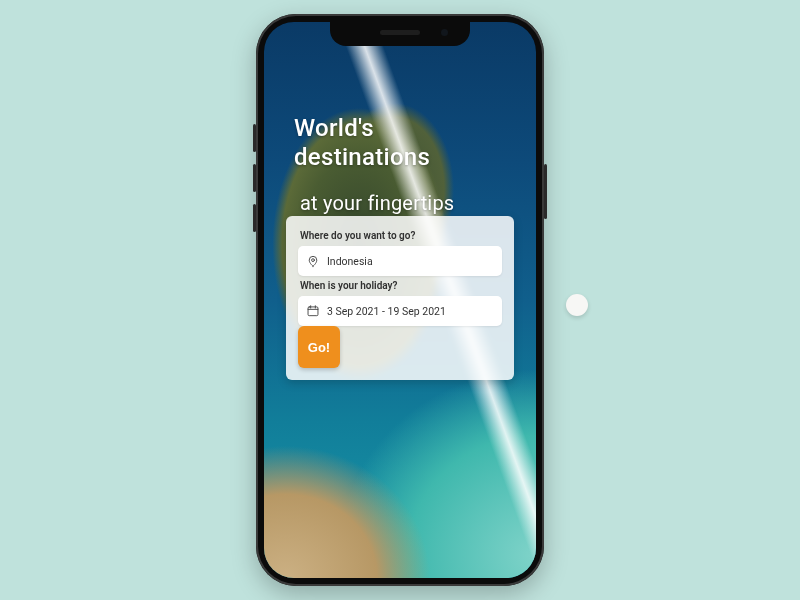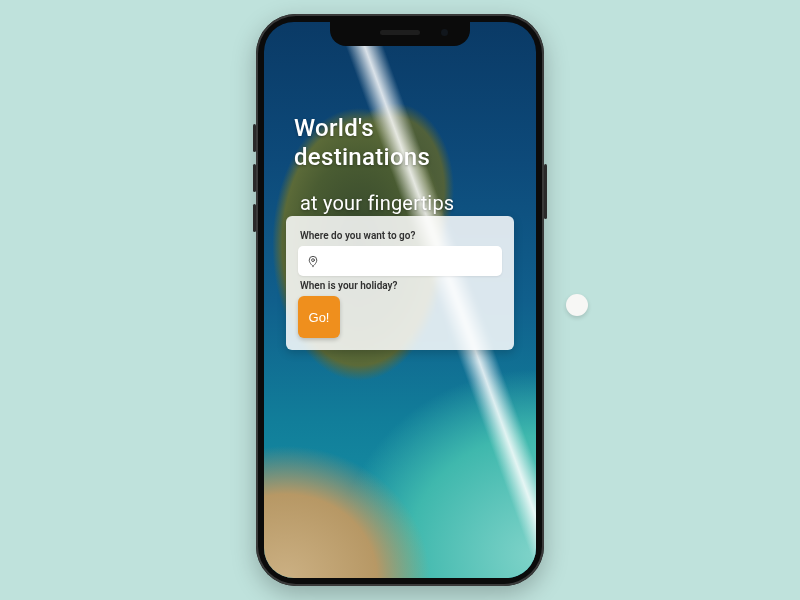--- a/index.html
+++ b/index.html
@@ -148,21 +148,21 @@
   }
   .field-box .val { flex:1; white-space:nowrap; overflow:hidden; text-overflow:ellipsis; }
   .row { display:flex; gap:10px; align-items:flex-end; }
   .row .col-left { flex:1; }
   .go-btn {
     width:42px; height:42px;
     background:#ef8f1d;
     color:#fff;
     border:none;
     border-radius:6px;
-    font-weight:400;
+    font-weight:700;
     font-size:13px;
     display:flex; align-items:center; justify-content:center;
     box-shadow: 0 2px 4px rgba(0,0,0,.2);
     cursor:pointer;
   }
 
   
   .ic { width:14px; height:14px; flex:0 0 14px; }
   .ic path, .ic circle, .ic rect, .ic polyline { fill:none; stroke:#444; stroke-width:1.6; stroke-linecap:round; stroke-linejoin:round; }
   .chev { margin-left:auto; }
@@ -187,23 +187,31 @@
     </div>
 
     <div class="card">
 
       <div class="field-label">Where do you want to go?</div>
       <div class="field-box">
         <svg class="ic" viewBox="0 0 24 24">
           <path d="M12 21s-6.5-5.2-6.5-10.5A6.5 6.5 0 0 1 18.5 10.5C18.5 15.8 12 21 12 21Z"></path>
           <circle cx="12" cy="10.5" r="2.4"></circle>
         </svg>
+        <span class="val">Indonesia</span>
       </div>
 
       <div class="field-label">When is your holiday?</div>
+      <div class="field-box">
+        <svg class="ic" viewBox="0 0 24 24">
+          <rect x="3.5" y="5" width="17" height="15" rx="2"></rect>
+          <path d="M3.5 9.2h17M8 3v4M16 3v4"></path>
+        </svg>
+        <span class="val">3 Sep 2021 - 19 Sep 2021</span>
+      </div>
 
       <div class="row">
         <button class="go-btn">Go!</button>
       </div>
 
     </div>
 
   </div>
 </div>
 

